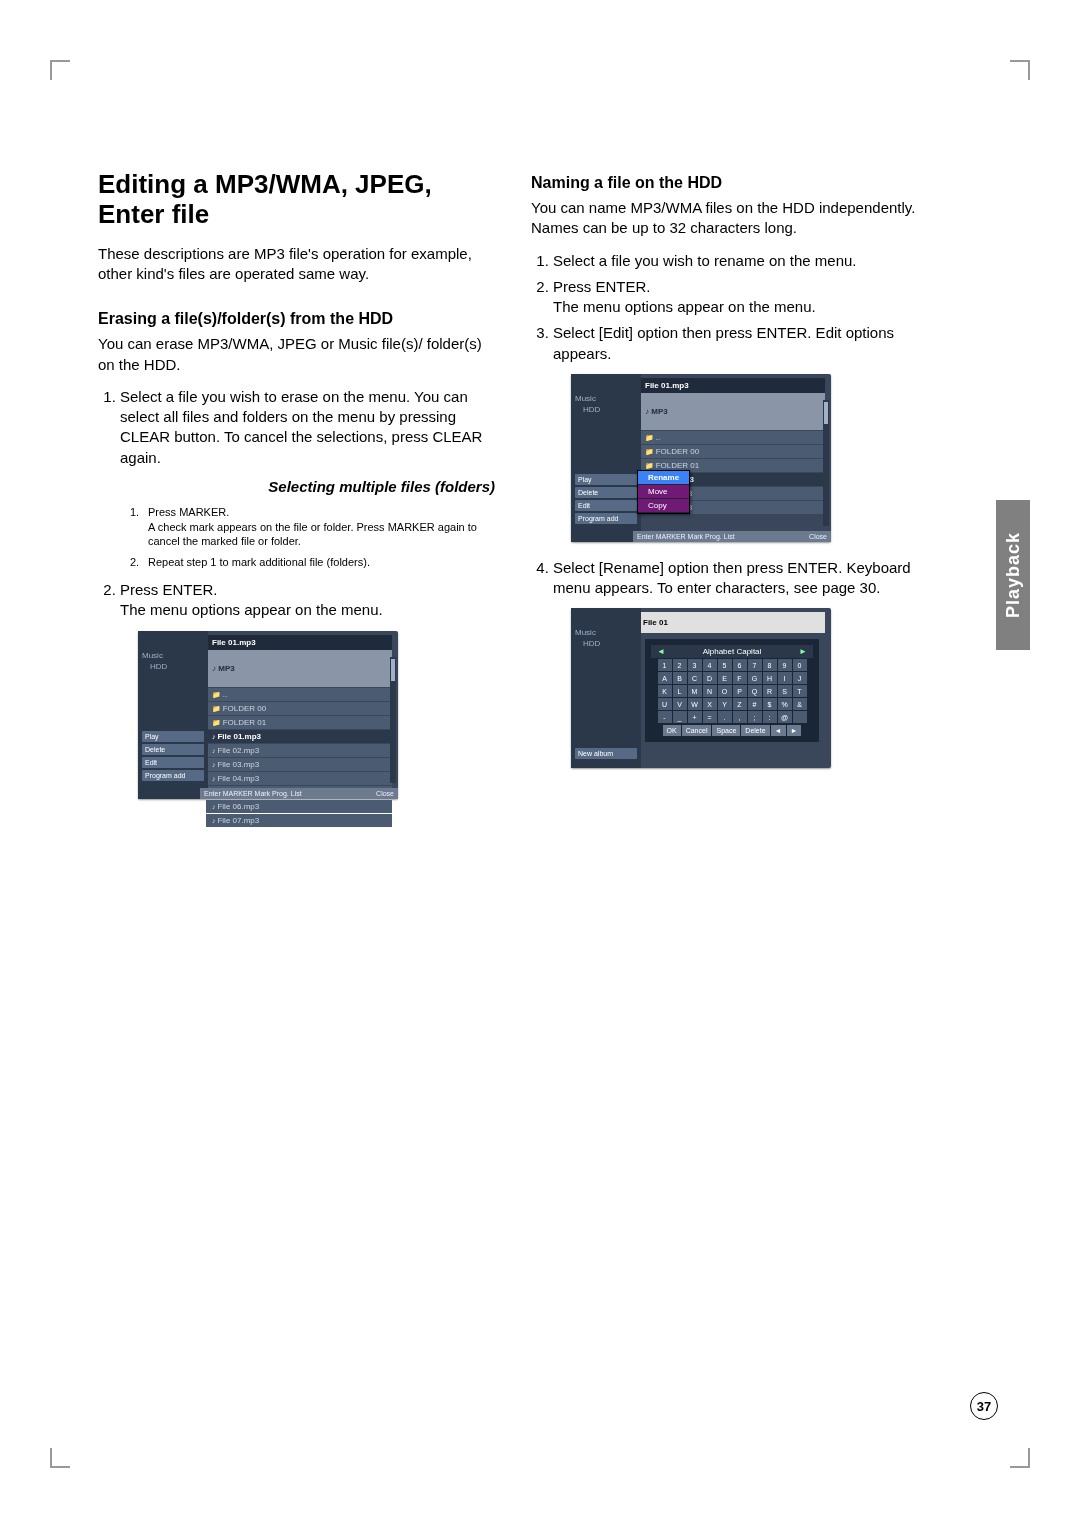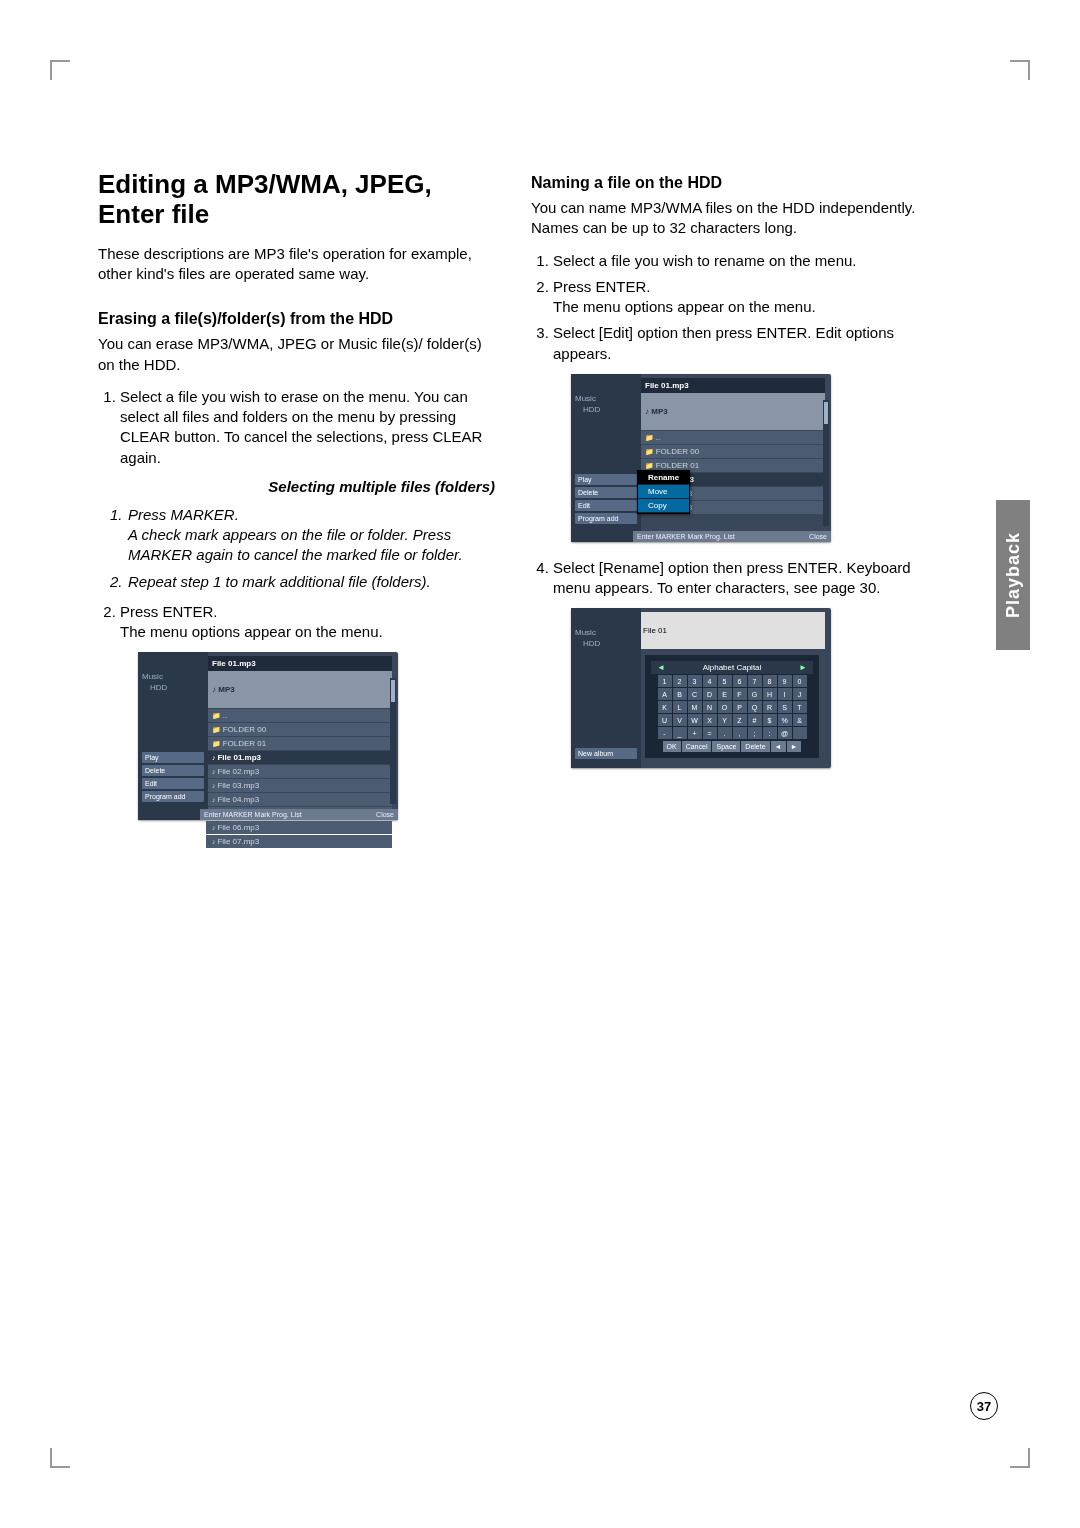--- a/index.html
+++ b/index.html
@@ -25,21 +25,21 @@
     display: flex;
     gap: 36px;
   }
   .col { flex: 1; min-width:0; }
   h1 { font-size: 26px; font-weight: bold; margin:0 0 14px 0; line-height:1.15; }
   h3 { font-size: 16px; font-weight: bold; margin: 26px 0 6px 0; }
   .sub-ital { font-style: italic; font-weight: bold; font-size:15px; margin:10px 0 10px 22px;text-align:right; }
   p { font-size:15px; line-height:1.35; margin:0 0 12px 0; }
   ol { padding-left:22px; margin:0 0 10px 0; }
   ol li { font-size:15px; line-height:1.35; margin-bottom:6px; }
-  .ital-block { font-style: italic; font-size:15px; line-height:1.35; margin-left:12px; }
+  .ital-block { font-size:11px; line-height:1.35; margin-left:32px; }
   .ital-block .num { display:inline-block; width:18px; }
 
   
   .shot {
     width: 260px;
     margin: 8px 0 16px 40px;
     background: #3a475a;
     border-radius:2px;
     font-size:8px;
     color:#d0d5dd;
@@ -57,29 +57,29 @@
   .shot .titlebar { background:#1f2a3a; color:#fff; font-weight:bold; padding:3px 6px; font-size:8px; }
   .shot .typebar { background:#8a96a8; color:#1f2a3a; padding:14px 6px; font-size:8px; font-weight:bold; }
   .shot .row { background:#4a5b72; padding:2px 6px; margin-top:1px; font-size:8px; }
   .shot .row.sel { background:#2b384a; color:#fff; font-weight:bold; }
   .shot .row.fold::before { content:"📁 "; font-size:7px;}
   .shot .row.file::before { content:"♪ "; font-size:7px;}
   .shot .footer { position:absolute; bottom:0; left:62px; right:0; background:#6b7a8f; color:#eef; font-size:7px; padding:2px 4px; display:flex; justify-content:space-between;}
   .shot .scroll { position:absolute; right:2px; top:26px; bottom:16px; width:6px; background:#2b384a; }
   .shot .scroll::before { content:""; position:absolute; top:2px; left:1px; right:1px; height:22px; background:#9fb0c7; }
   .shot .popup { position:absolute; left:66px; top:96px; background:#223; border:1px solid #000; box-shadow:1px 1px 3px rgba(0,0,0,.5);}
-  .shot .popup .p-item { background:#0369a1; color:#fff; padding:2px 10px; font-size:8px; margin-bottom:1px;}
-  .shot .popup .p-item.sel { background:#000000; font-weight:bold;}
+  .shot .popup .p-item { background:#701a75; color:#fff; padding:2px 10px; font-size:8px; margin-bottom:1px;}
+  .shot .popup .p-item.sel { background:#3b82f6; font-weight:bold;}
 
   .shot.kb .kboard {
     margin:6px; background:#1a2536; padding:6px;
   }
   .shot.kb .kb-title { background:#2b384a; color:#fff; text-align:center; padding:2px; font-size:8px; display:flex; justify-content:space-between; align-items:center;}
   .shot.kb .kb-title .arrow { color:#8fa; padding:0 4px;}
-  .shot.kb .kb-inp { background:#e0e0e0; color:#000; padding:14px 4px; font-size:8px; margin-bottom:2px;}
+  .shot.kb .kb-inp { background:#e0e0e0; color:#000; padding:6px 4px; font-size:8px; margin-bottom:2px;font-weight:bold;}
   .shot.kb .krow { display:flex; gap:1px; margin-top:1px; justify-content:center;}
   .shot.kb .key { width:14px; height:12px; background:#4a5b72; color:#fff; font-size:7px; display:flex; align-items:center; justify-content:center;}
   .shot.kb .kbtns { display:flex; gap:1px; margin-top:2px; justify-content:center;}
   .shot.kb .kbtn { background:#6b7a8f; color:#fff; font-size:7px; padding:2px 4px;}
 
   .side-tab {
     position:absolute;
     right: 50px;
     top: 500px;
     width: 34px;

